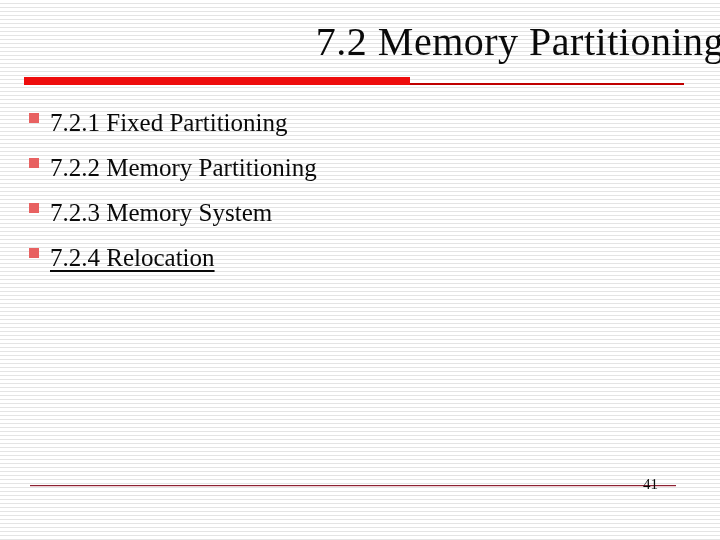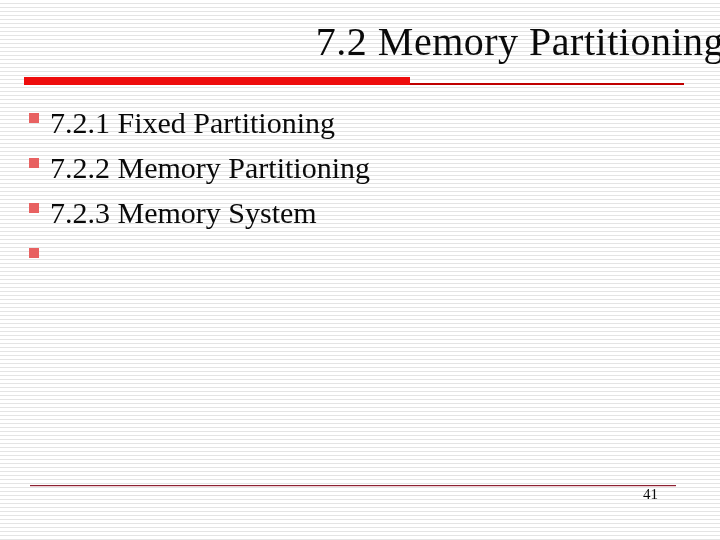--- a/index.html
+++ b/index.html
@@ -60,21 +60,21 @@
     position: absolute;
     left: 29px;
     top: 100px;
     list-style: none;
   }
   .bullet-list li {
     position: relative;
     height: 45px;
     line-height: 45px;
     padding-left: 21px;
-    font-size: 30px;
+    font-size: 25px;
     white-space: nowrap;
   }
   .bullet-square {
     position: absolute;
     left: 0;
     top: 13px;
     width: 10px;
     height: 10px;
     background: var(--bullet-color);
   }
@@ -92,21 +92,21 @@
     height: 2px;
     background: linear-gradient(
       to bottom,
       var(--footer-line) 0px, var(--footer-line) 1px,
       var(--footer-line-glow) 1px, var(--footer-line-glow) 2px
     );
   }
   .page-number {
     position: absolute;
     left: 643px;
-    top: 486px;
+    top: 476px;
     font-size: 15px;
     color: var(--text);
   }
 </style>
 </head>
 <body>
 
 <div class="slide">
 
   <h1 class="slide-title">7.2 Memory Partitioning</h1>
@@ -123,20 +123,21 @@
     <li>
       <span class="bullet-square"></span>
       <span class="bullet-text">7.2.2 Memory Partitioning</span>
     </li>
     <li>
       <span class="bullet-square"></span>
       <span class="bullet-text">7.2.3 Memory System</span>
     </li>
     <li>
       <span class="bullet-square"></span>
+      <span class="bullet-text underlined">7.2.4 Relocation</span>
     </li>
   </ul>
 
   <div class="footer-divider"></div>
 
   <div class="page-number">41</div>
 
 </div>
 
 </body></html>

